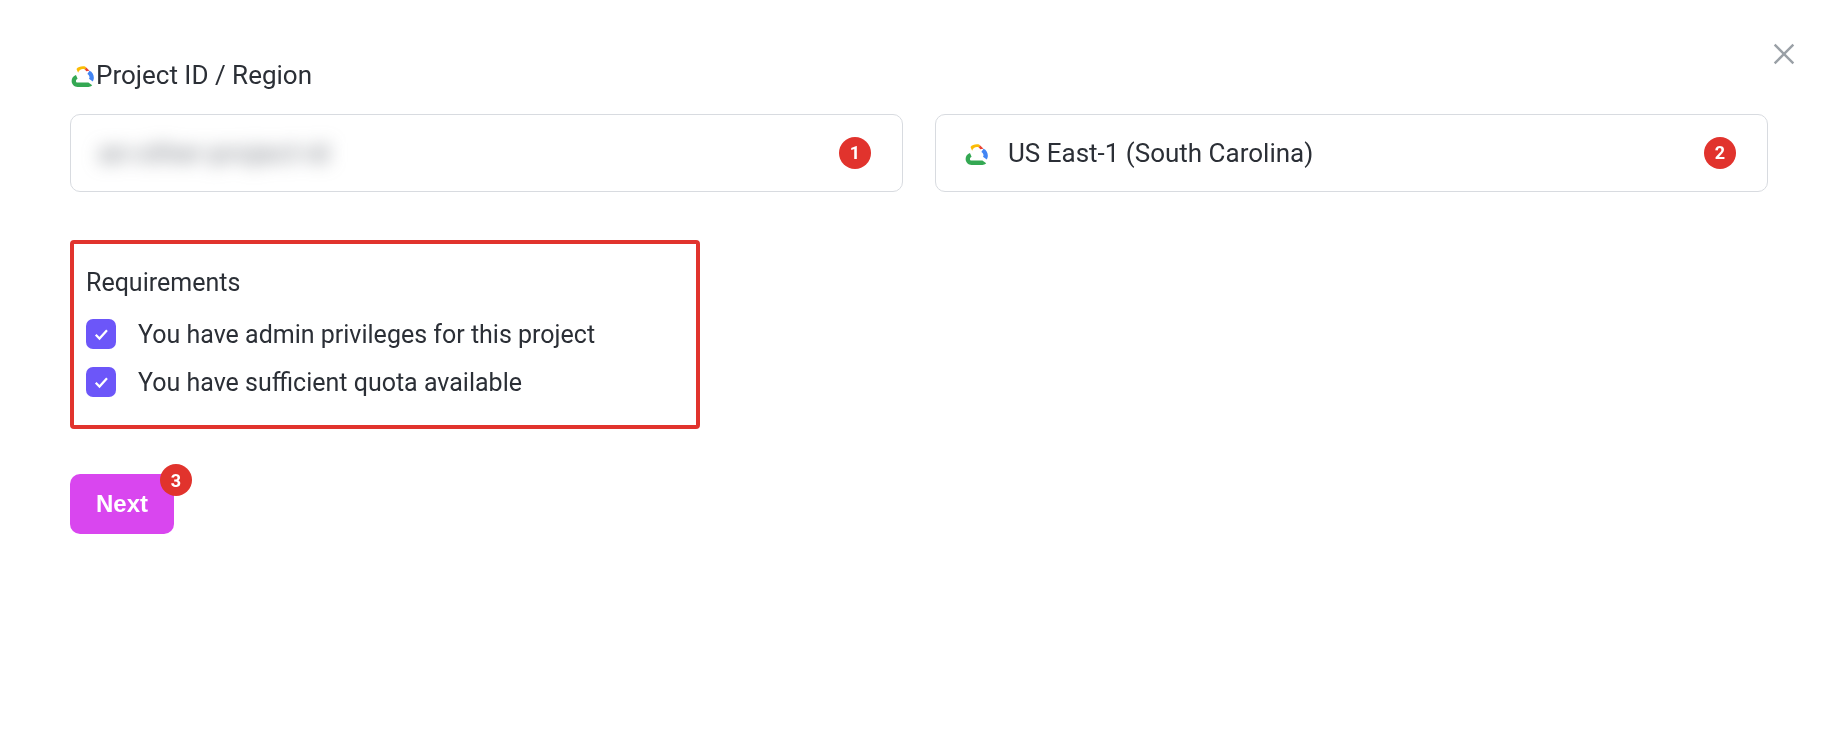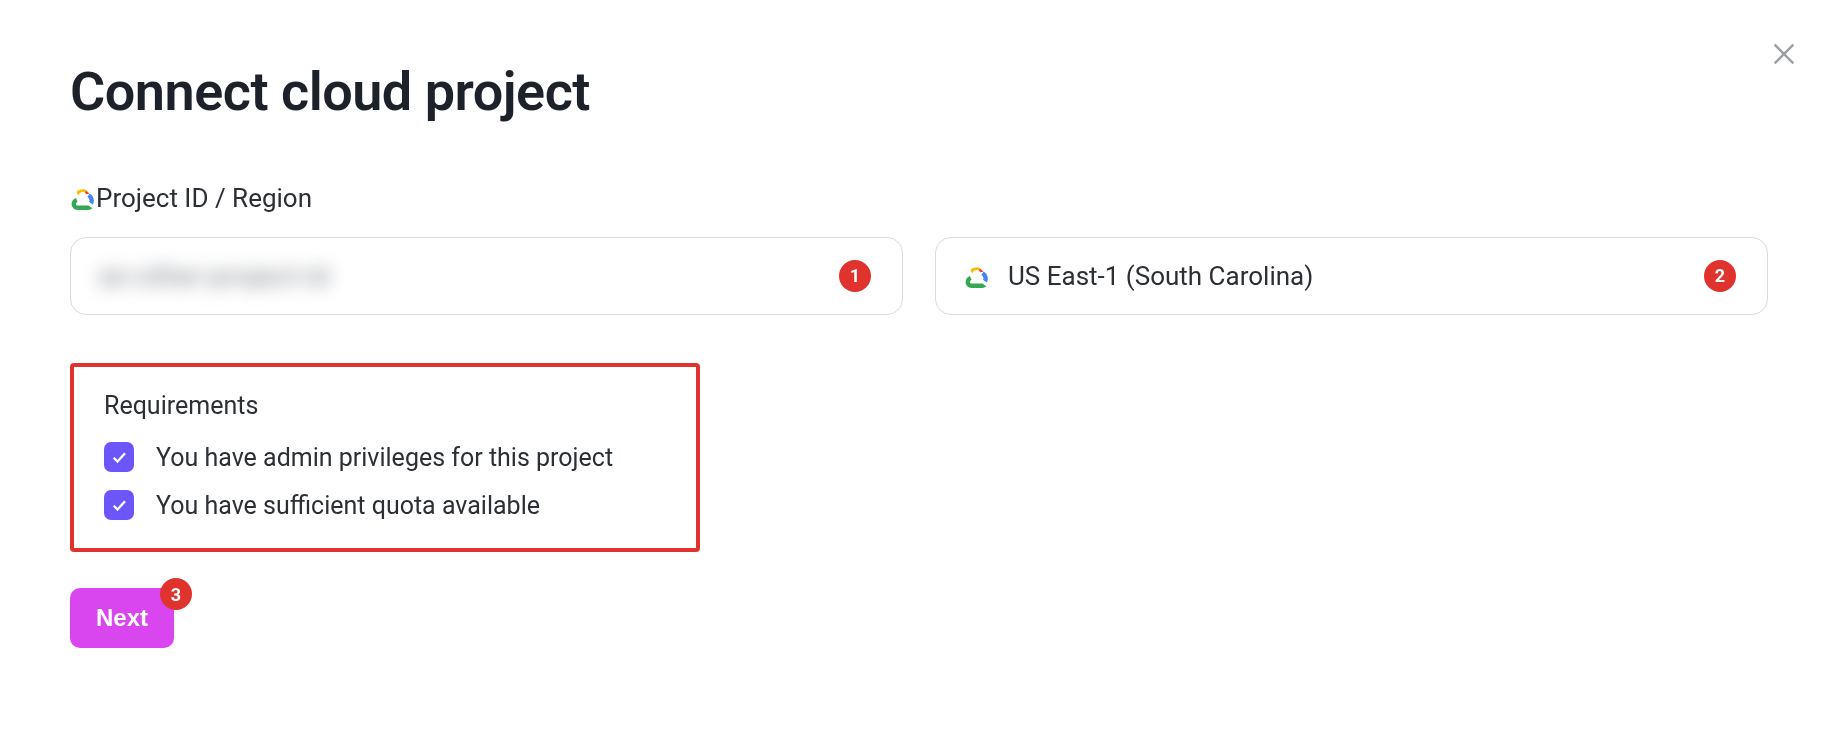--- a/index.html
+++ b/index.html
@@ -51,21 +51,21 @@
     gap: 32px;
     margin-bottom: 48px;
   }
   .field {
     position: relative;
     flex: 1;
     min-width: 0;
   }
   .field-box {
     border: 1px solid #d8dbe0;
-    border-radius: 16px;
+    border-radius: 10px;
     height: 78px;
     display: flex;
     align-items: center;
     padding: 0 28px;
     font-size: 26px;
     color: #2b2f36;
     background: #fff;
     gap: 18px;
   }
   .field-box .blurred {
@@ -87,23 +87,23 @@
     font-size: 18px;
     font-weight: 700;
     display: flex;
     align-items: center;
     justify-content: center;
     line-height: 1;
   }
   .req-box {
     border: 4px solid #e1332d;
     border-radius: 4px;
-    padding: 24px 30px 28px 30px;
+    padding: 24px 30px 28px 12px;
     width: 630px;
-    margin-bottom: 36px;
+    margin-bottom: 45px;
   }
   .req-title {
     font-size: 25px;
     color: #2b2f36;
     margin-bottom: 22px;
     font-weight: 400;
   }
   .req-item {
     display: flex;
     align-items: center;
@@ -166,21 +166,20 @@
 
 <div class="close-btn">
   <svg viewBox="0 0 24 24">
       <line x1="4" y1="4" x2="20" y2="20"></line>
       <line x1="20" y1="4" x2="4" y2="20"></line>
     </svg>
 </div>
 
 <div class="container">
 
-  <h1 class="title">Connect cloud project</h1>
 
   <div class="label-row">
     <span class="gcloud-icon">
       <svg viewBox="0 0 48 48" width="26" height="26">
         <path fill="#EA4335" d="M30 10l6 6-6 1-3-4z"></path>
         <path fill="#4285F4" d="M36 16c5 2 8 7 8 13 0 3-1 5-2 7l-7-5c1-1 1-2 1-3 0-3-2-5-4-6z"></path>
         <path fill="#34A853" d="M14 38h20l7 5c-2 2-5 3-7 3H14c-6 0-11-5-11-11 0-5 3-9 8-11l3 7c-2 1-3 2-3 4 0 2 1 3 3 3z"></path>
         <path fill="#FBBC05" d="M24 8c3 0 5 1 6 2l-3 4c-1-1-2-1-3-1-4 0-8 3-9 7l-3-7c2-3 7-5 12-5z"></path>
       </svg>
     </span>

